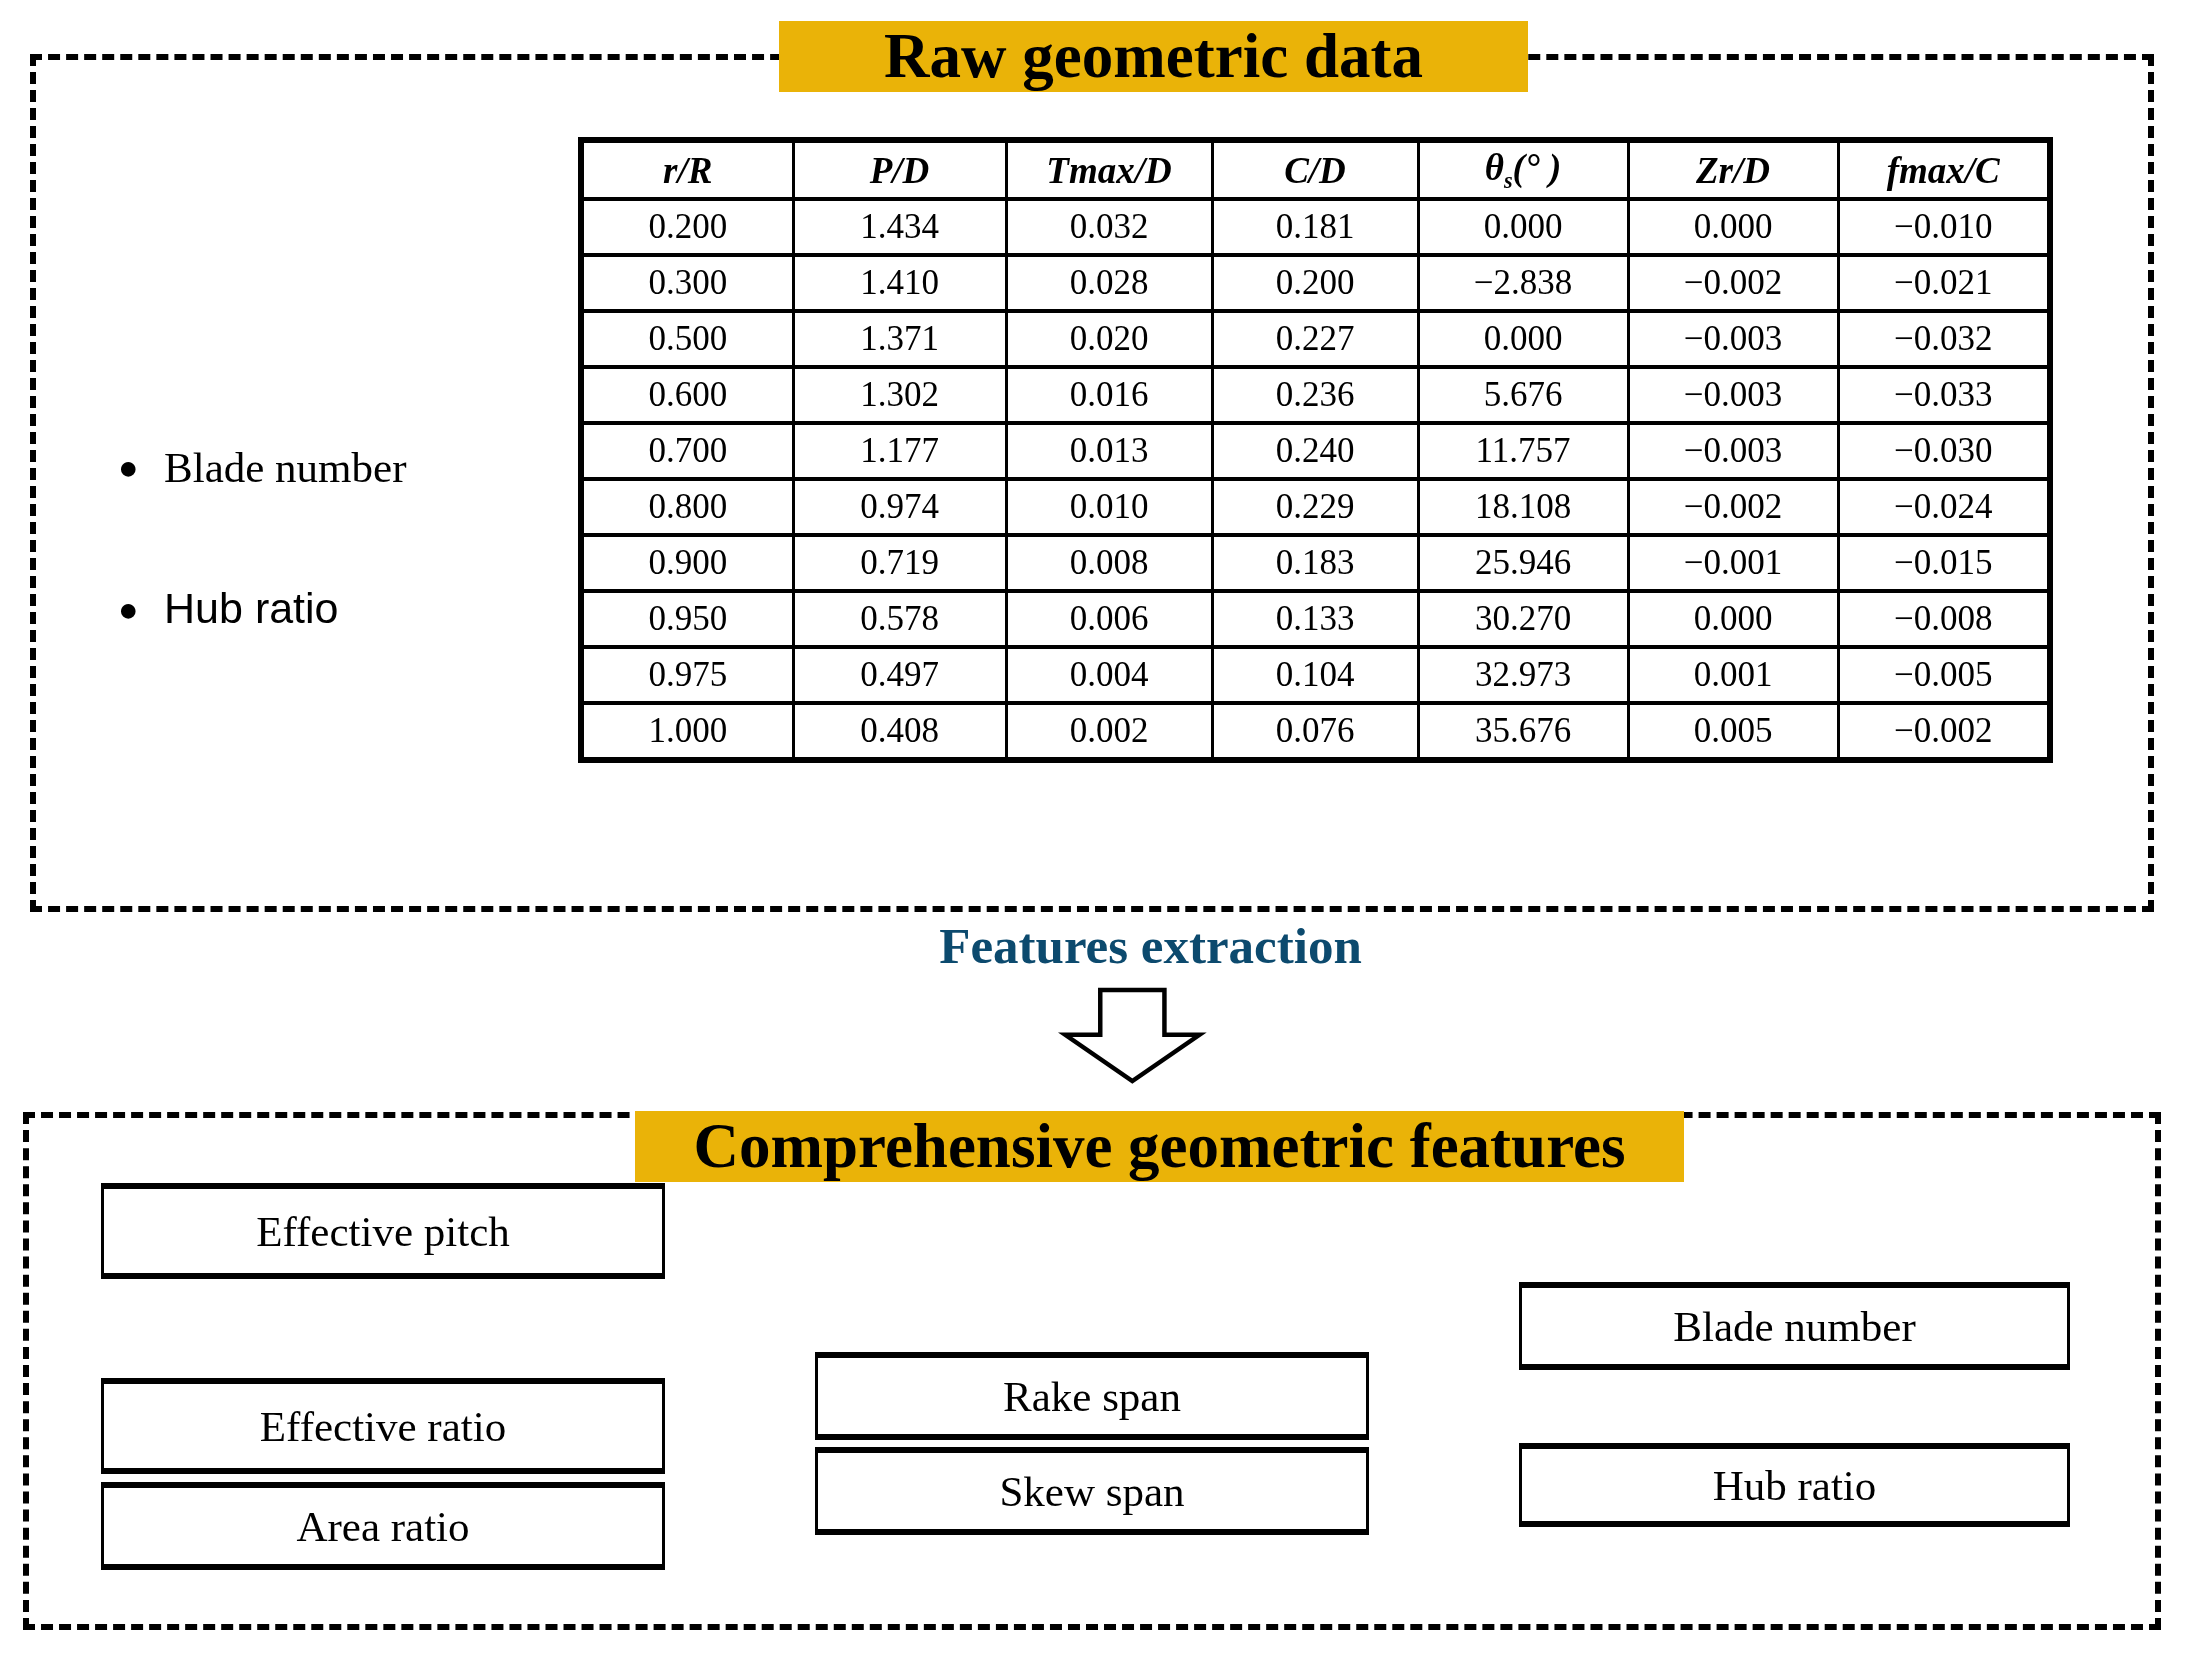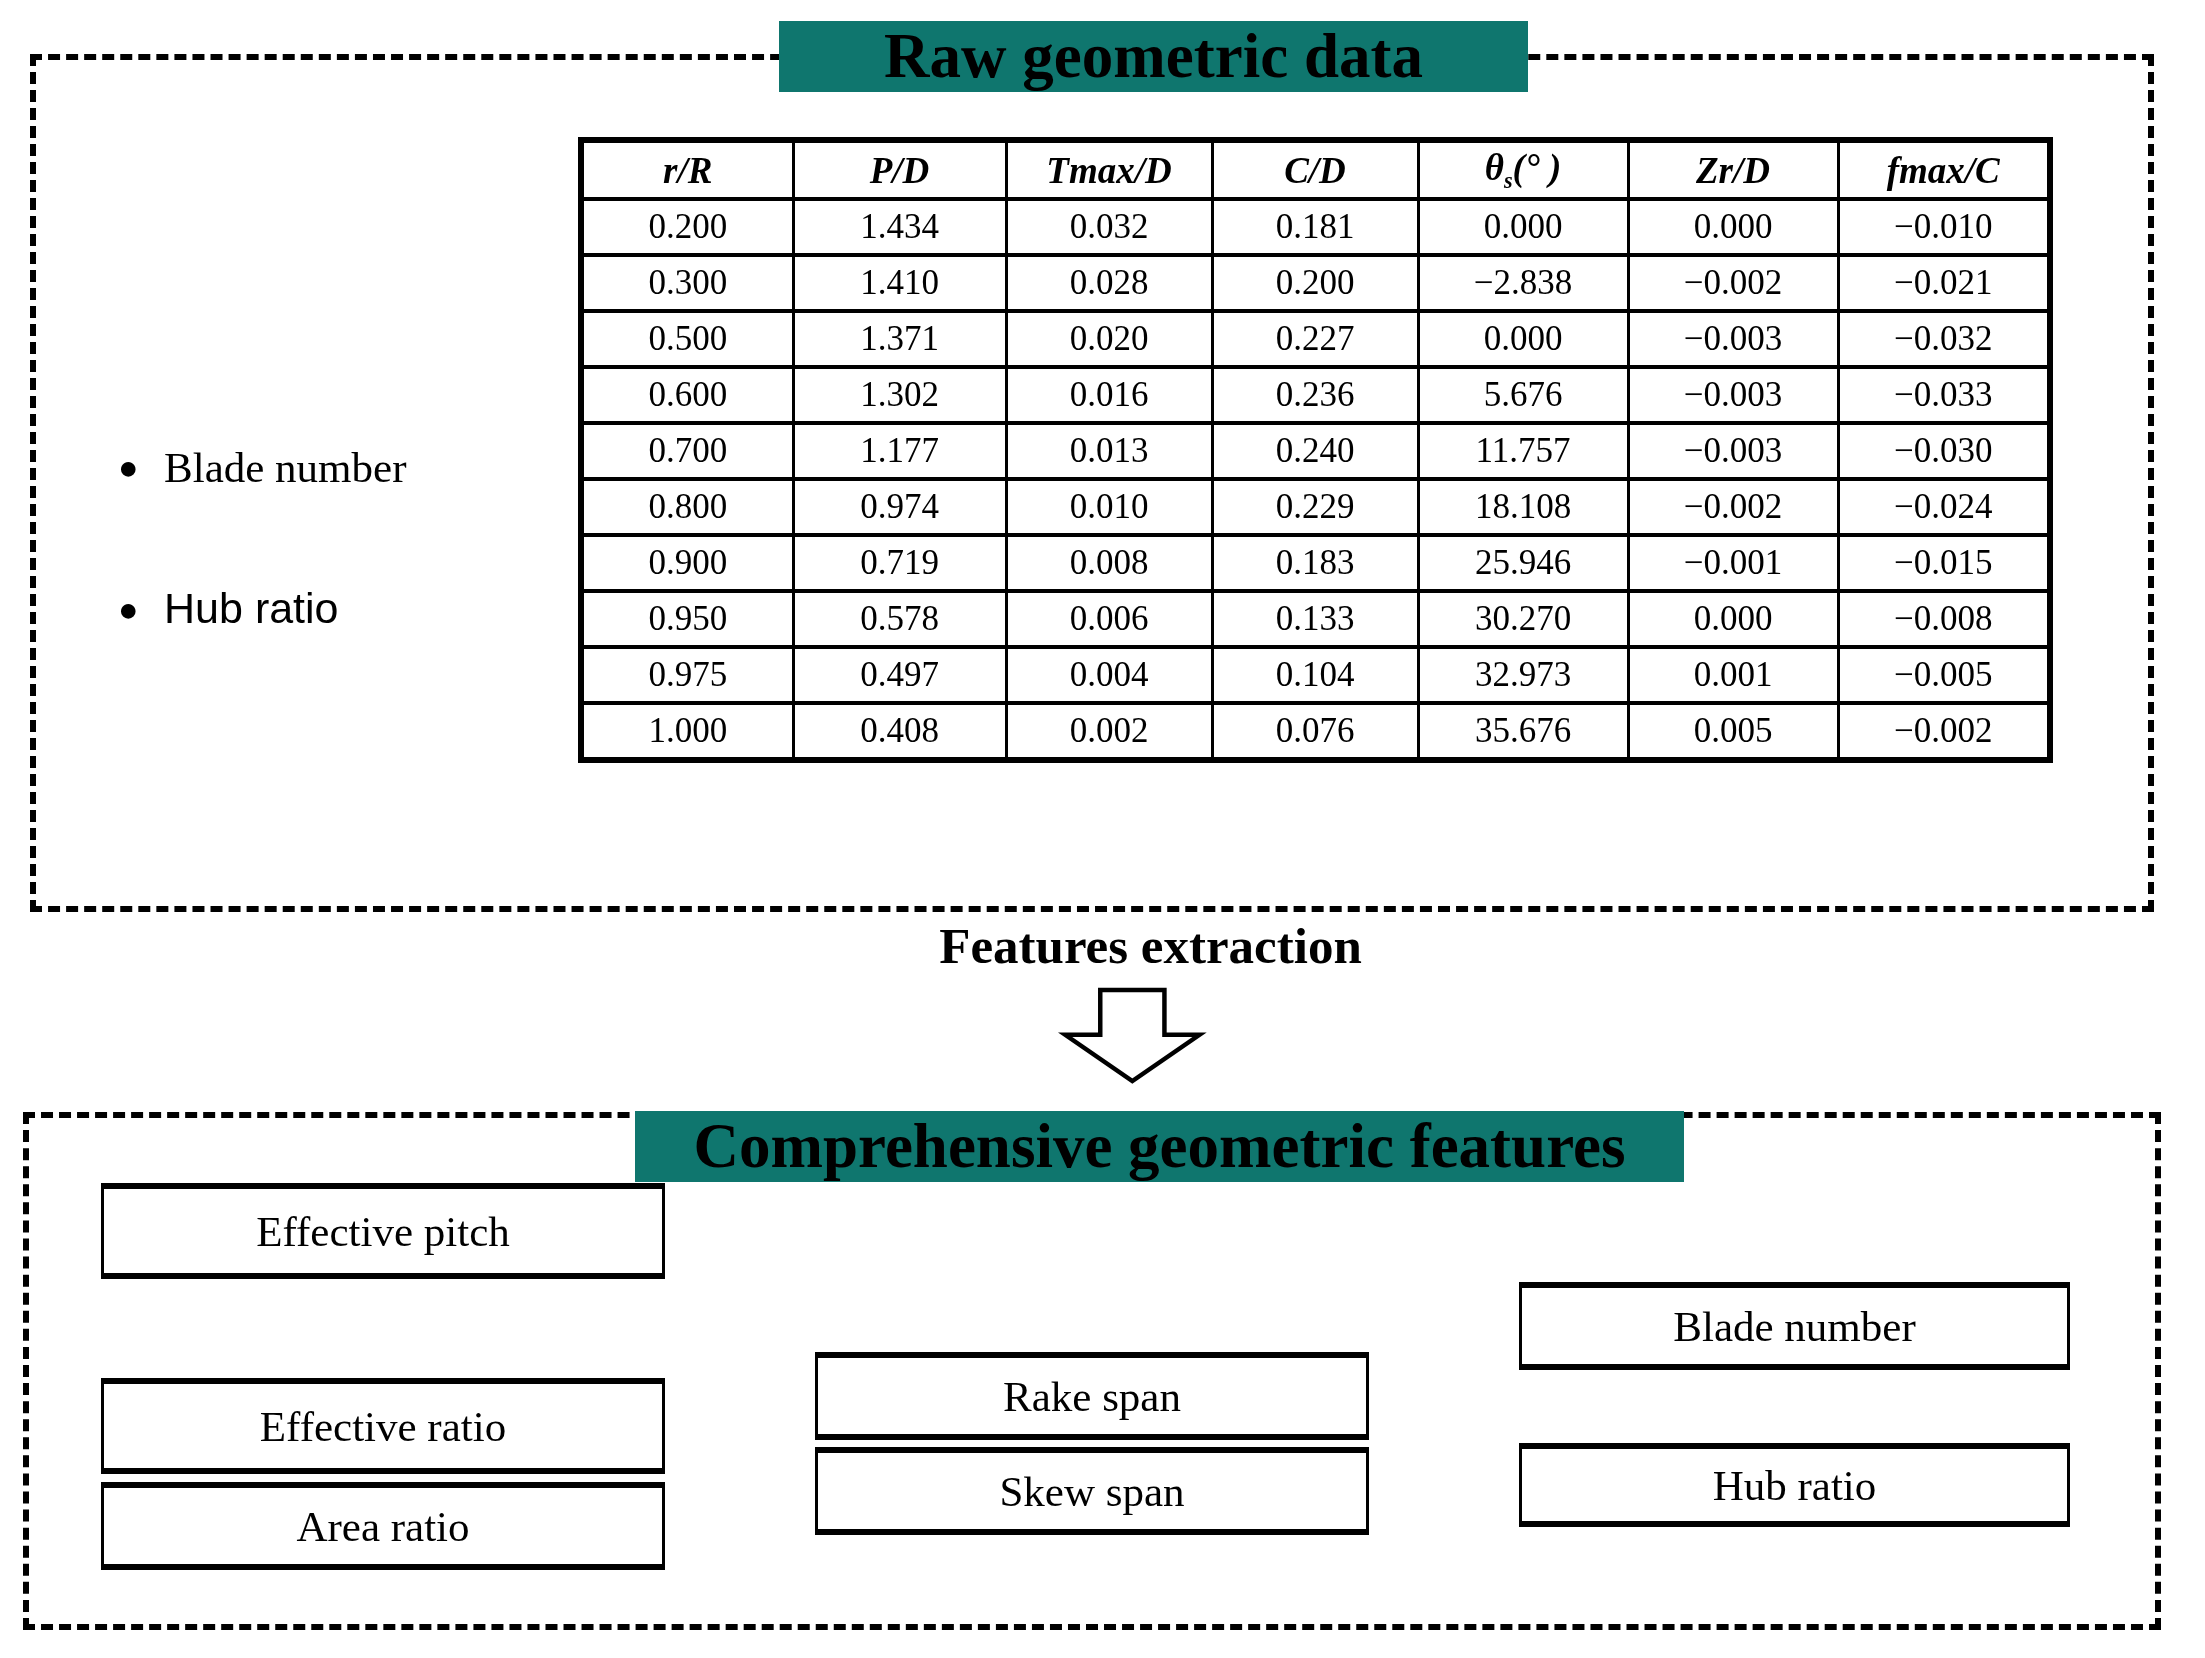--- a/index.html
+++ b/index.html
@@ -20,21 +20,21 @@
     background: transparent;
     z-index: 1;
   }
   #raw-box    { left: 30px;  top: 54px;   width: 2112px; height: 846px; }
   #feat-box   { left: 22.5px;  top: 1112px; width: 2126px; height: 506px;  }
 
   
   .section-title {
     position: absolute;
     z-index: 3;
-    background: #0f766e;
+    background: #eab308;
     text-align: center;
     font-weight: bold;
     font-size: 63px;
     line-height: 71px;
     white-space: nowrap;
   }
   #raw-title  { left: 779px; top: 21px;   width: 749px; }
   #feat-title { left: 635px;  top: 1111px; width: 1049px; }
 
   
@@ -250,21 +250,21 @@
           <td>0.408</td>
           <td>0.002</td>
           <td>0.076</td>
           <td>35.676</td>
           <td>0.005</td>
           <td>−0.002</td>
         </tr>
       </tbody>
   </table>
 
-  <div id="extract-label" style="color: #000000;">Features extraction</div>
+  <div id="extract-label" style="color: #0c4a6e;">Features extraction</div>
   <svg id="down-arrow" viewBox="0 0 286 130" xmlns="http://www.w3.org/2000/svg">
     <path d="M 75 4 L 161 4 L 161 64 L 208 64 L 118 126 L 28 64 L 75 64 Z" fill="#ffffff" stroke="#000000" stroke-width="6" stroke-linejoin="miter"></path>
   </svg>
 
   <div class="dashed-box" id="feat-box"></div>
   <div class="section-title" id="feat-title">Comprehensive geometric features</div>
 
   <div class="feature-box" id="fb-effective-pitch">
     <span>Effective pitch</span>
   </div>

